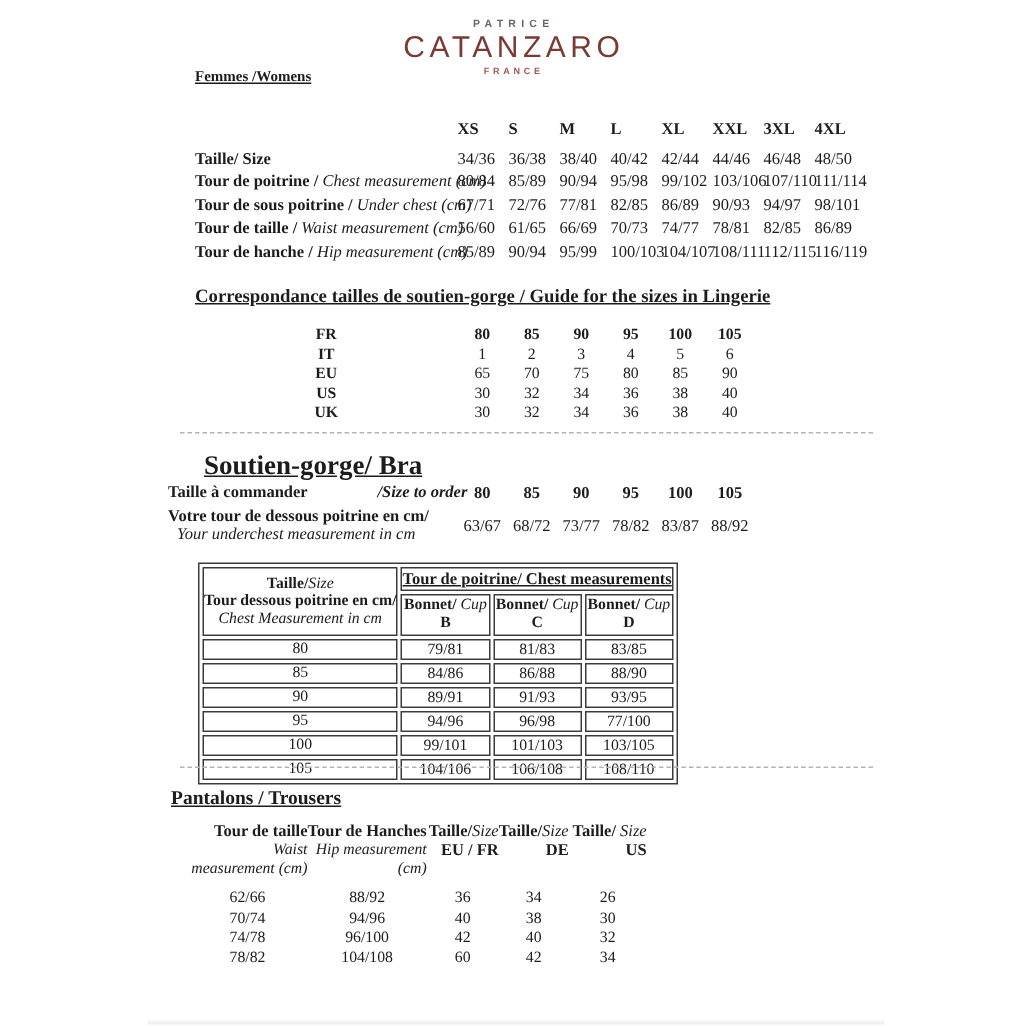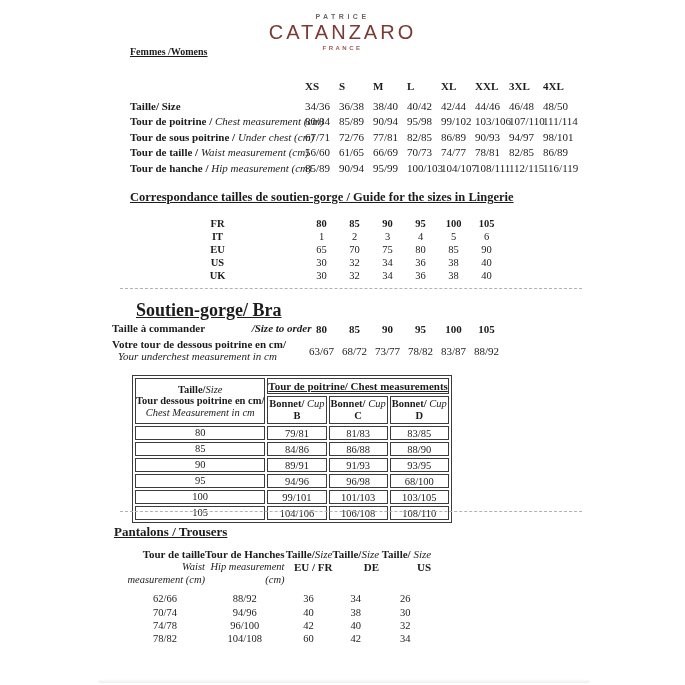--- a/index.html
+++ b/index.html
@@ -276,21 +276,21 @@
       <tr>
         <td class="corner">90</td>
         <td>89/91</td>
         <td>91/93</td>
         <td>93/95</td>
       </tr>
       <tr>
         <td class="corner">95</td>
         <td>94/96</td>
         <td>96/98</td>
-        <td>68/100</td>
+        <td>77/100</td>
       </tr>
       <tr>
         <td class="corner">100</td>
         <td>99/101</td>
         <td>101/103</td>
         <td>103/105</td>
       </tr>
       <tr>
         <td class="corner">105</td>
         <td>104/106</td>

